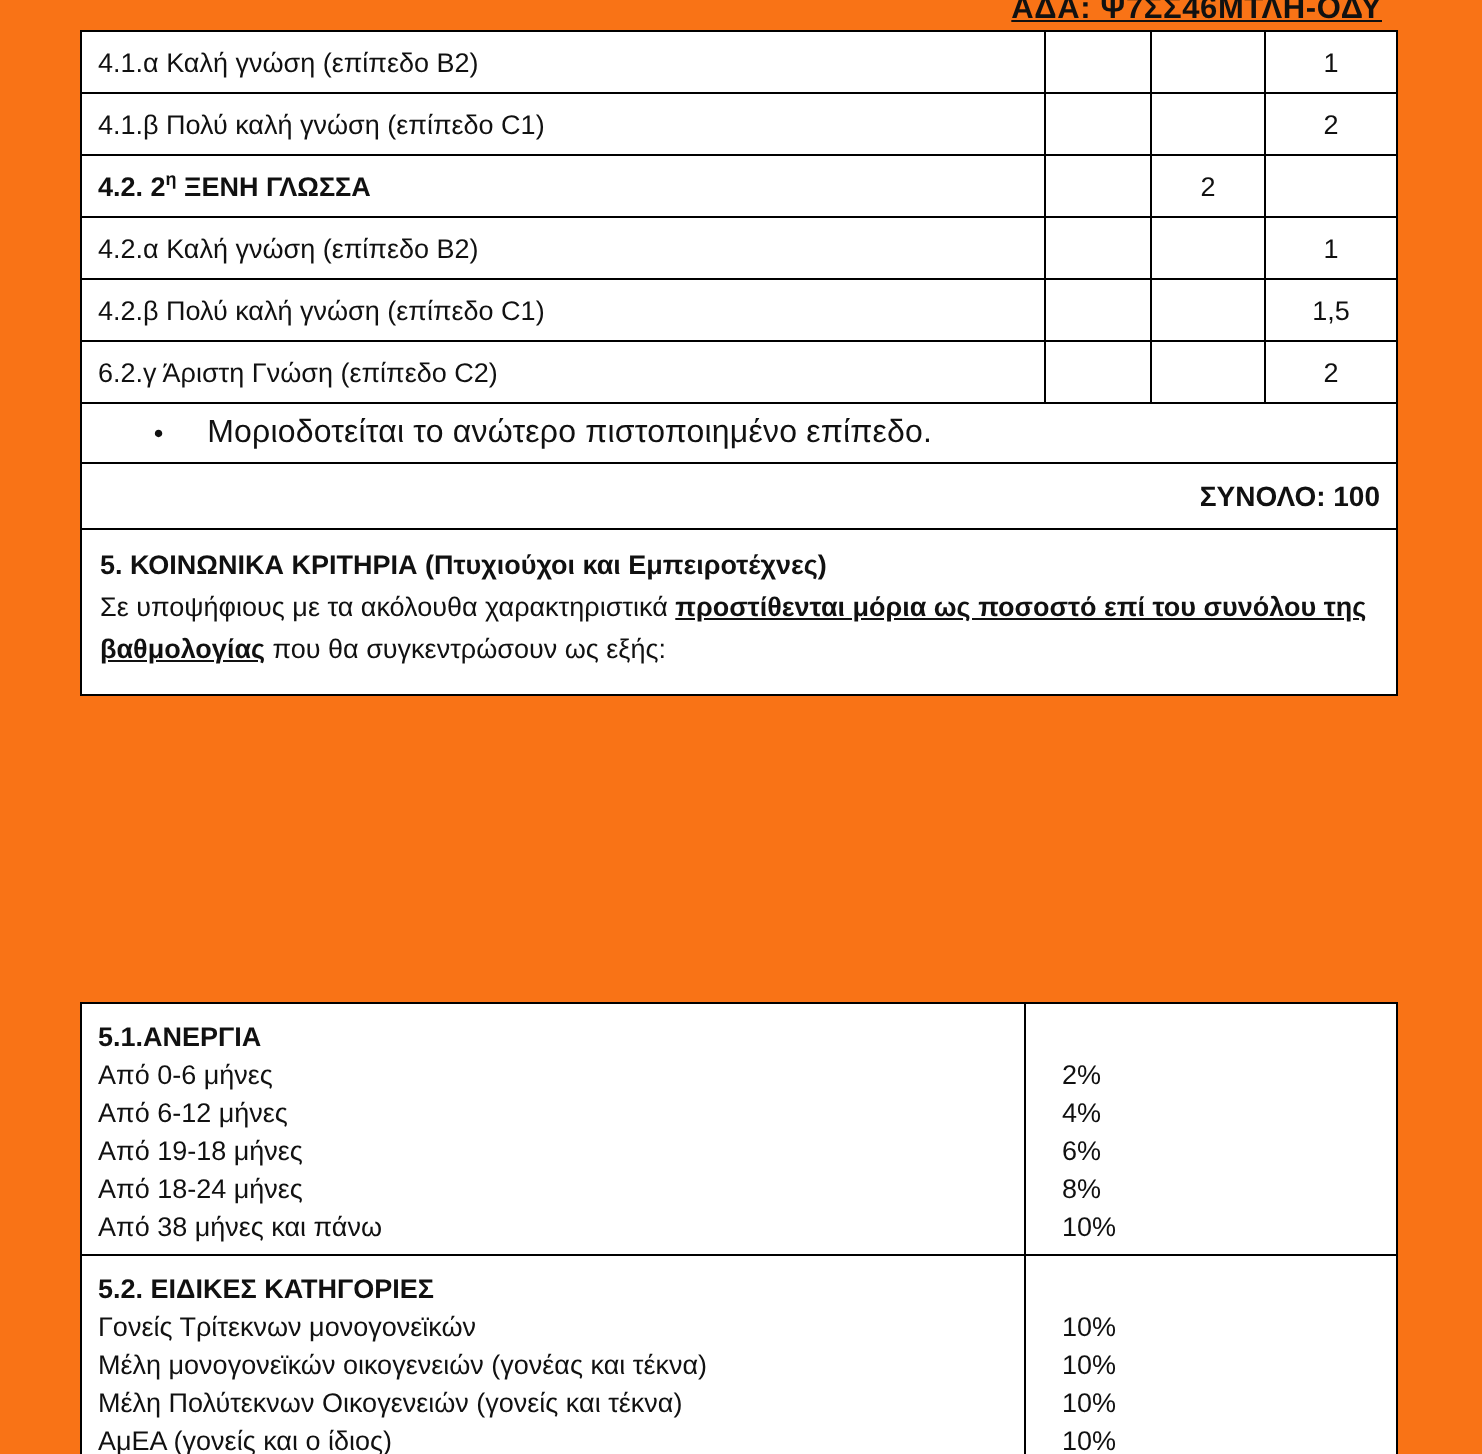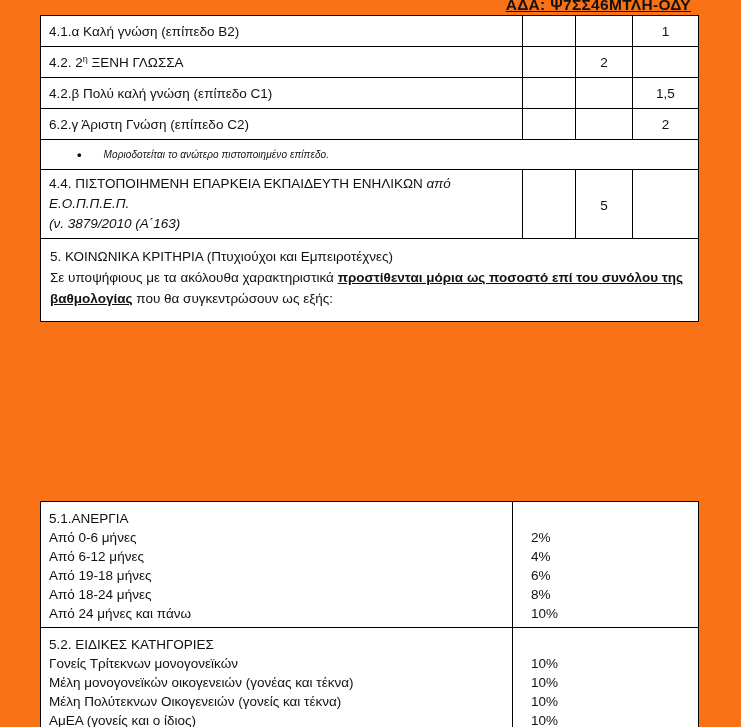--- a/index.html
+++ b/index.html
@@ -15,29 +15,29 @@
     text-decoration:underline; white-space:nowrap;
   }
   
   table.doc { border-collapse:collapse; table-layout:fixed; position:absolute; background:#fff; }
   table.doc td { border:1px solid #000; vertical-align:middle; font-size:13.5px; overflow:hidden; }
   #t1 { left:40px; top:15px; width:658px;padding-left:11px; }
   #t1 td.lbl { padding:4px 8px; }
   #t1 td.num { text-align:center; padding:4px 2px; }
   #t1 tr.r31 td { height:31px; }
   td.numtop { vertical-align:top; padding-top:6px !important; }
-  .b { font-weight:normal; }
+  .b { font-weight:bold; }
   .i { font-style:italic; }
   .bu { font-weight:bold; text-decoration:underline; }
   sup.ord { font-size:9px; vertical-align:super; line-height:0; }
   
   tr.noterow td { height:30px; padding:4px 8px 4px 36px; }
   .note-line { display:flex; align-items:center; gap:22px; }
   .note-bullet { font-size:13px; font-weight:bold; line-height:1; }
-  .note-text { font-style:italic; font-size:10px; letter-spacing:.1px; }
+  .note-text { font-size:16px; letter-spacing:.1px; }
   
   tr.r43 td.lbl { height:68px; vertical-align:top; padding-top:6px; line-height:20px; }
   tr.r44 td.lbl { height:52px; vertical-align:top; padding-top:6px; line-height:20px; }
   
   tr.totalrow td { height:33px; text-align:right; font-weight:bold; padding:4px 8px; font-size:14px; }
   
   tr.sec5 td { height:83px; vertical-align:top; padding:7px 9px; line-height:21px; font-size:13.5px; }
   
   #t2 { left:40px; top:501px; width:658px; }
   #t2 td { vertical-align:top; }
@@ -61,24 +61,36 @@
         <col style="width:66px">
     </colgroup>
     <tbody>
       <tr class="r31">
         <td class="lbl">4.1.α Καλή γνώση (επίπεδο Β2)</td>
         <td class="num"></td>
         <td class="num"></td>
         <td class="num">1</td>
       </tr>
       <tr class="r31">
+        <td class="lbl">4.1.β Πολύ καλή γνώση (επίπεδο C1)</td>
+        <td class="num"></td>
+        <td class="num"></td>
+        <td class="num">2</td>
+      </tr>
+      <tr class="r31">
         <td class="lbl b"><span>4.2.  2</span><sup class="ord">η</sup><span> ΞΕΝΗ ΓΛΩΣΣΑ</span></td>
         <td class="num"></td>
         <td class="num">2</td>
         <td class="num"></td>
+      </tr>
+      <tr class="r31">
+        <td class="lbl">4.2.α Καλή γνώση (επίπεδο Β2)</td>
+        <td class="num"></td>
+        <td class="num"></td>
+        <td class="num">1</td>
       </tr>
       <tr class="r31">
         <td class="lbl">4.2.β Πολύ καλή γνώση (επίπεδο C1)</td>
         <td class="num"></td>
         <td class="num"></td>
         <td class="num">1,5</td>
       </tr>
       <tr class="r31">
         <td class="lbl">6.2.γ Άριστη Γνώση (επίπεδο C2)</td>
         <td class="num"></td>
@@ -86,28 +98,22 @@
         <td class="num">2</td>
       </tr>
       <tr class="noterow">
         <td colspan="4">
           <span class="note-line">
             <span class="note-bullet">•</span>
             <span class="note-text">Μοριοδοτείται το ανώτερο πιστοποιημένο επίπεδο.</span>
           </span>
         </td>
       </tr>
-      <tr class="r44">
-        <td class="lbl">
-          <span class="b">4.4. ΠΙΣΤΟΠΟΙΗΜΕΝΗ ΕΠΑΡΚΕΙΑ ΕΚΠΑΙΔΕΥΤΗ ΕΝΗΛΙΚΩΝ</span><span class="i"> από Ε.Ο.Π.Π.Ε.Π.</span><br>
-          <span class="i">(ν. 3879/2010 (Α΄163)</span>
-        </td>
-        <td class="num numtop"></td>
-        <td class="num numtop">5</td>
-        <td class="num numtop"></td>
+      <tr class="totalrow">
+        <td colspan="4">ΣΥΝΟΛΟ: 100</td>
       </tr>
       <tr class="sec5">
         <td colspan="4">
           <span class="b">5. ΚΟΙΝΩΝΙΚΑ ΚΡΙΤΗΡΙΑ  (Πτυχιούχοι και Εμπειροτέχνες)</span><br>
           <span><span>Σε υποψήφιους με τα ακόλουθα χαρακτηριστικά </span><span class="bu">προστίθενται μόρια ως ποσοστό επί του συνόλου της βαθμολογίας</span><span> που θα συγκεντρώσουν ως εξής:</span></span>
         </td>
       </tr>
     </tbody>
   </table>
 
@@ -117,21 +123,21 @@
         <col style="width:186px">
     </colgroup>
     <tbody>
       <tr>
         <td class="items" style="height:116px">
           <span class="line b">5.1.ΑΝΕΡΓΙΑ</span>
           <span class="line">Από 0-6 μήνες</span>
           <span class="line">Από 6-12 μήνες</span>
           <span class="line">Από 19-18 μήνες</span>
           <span class="line">Από 18-24 μήνες</span>
-          <span class="line">Από 24 μήνες και πάνω</span>
+          <span class="line">Από 38 μήνες και πάνω</span>
         </td>
         <td class="vals">
           <span class="spacer"></span>
           <span class="line">2%</span>
           <span class="line">4%</span>
           <span class="line">6%</span>
           <span class="line">8%</span>
           <span class="line">10%</span>
         </td>
       </tr>

